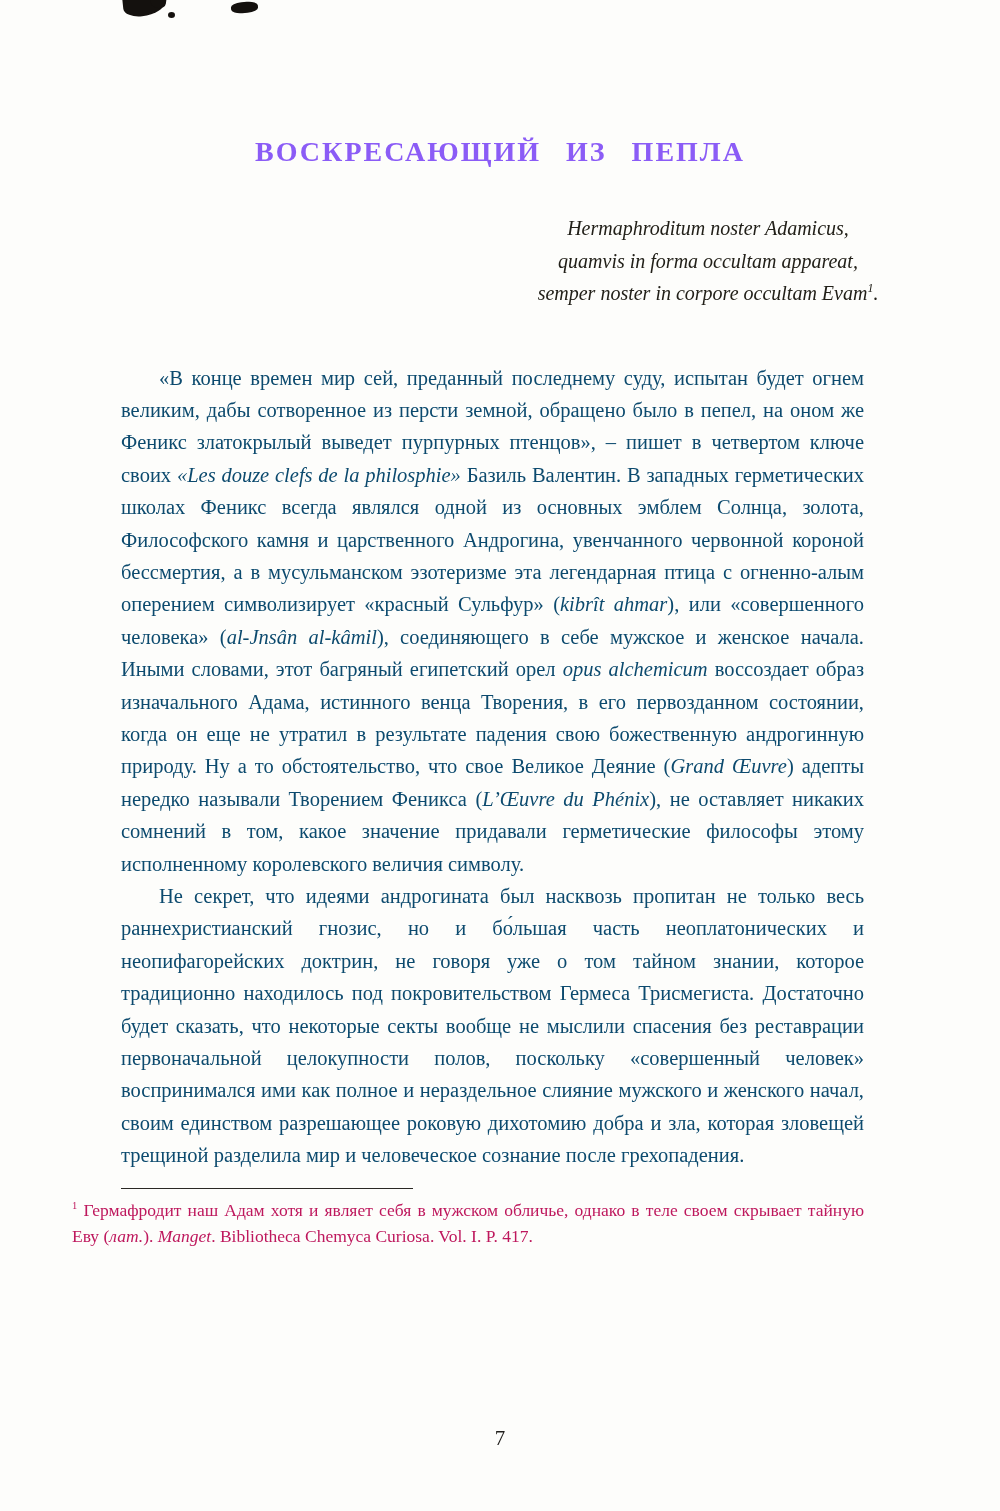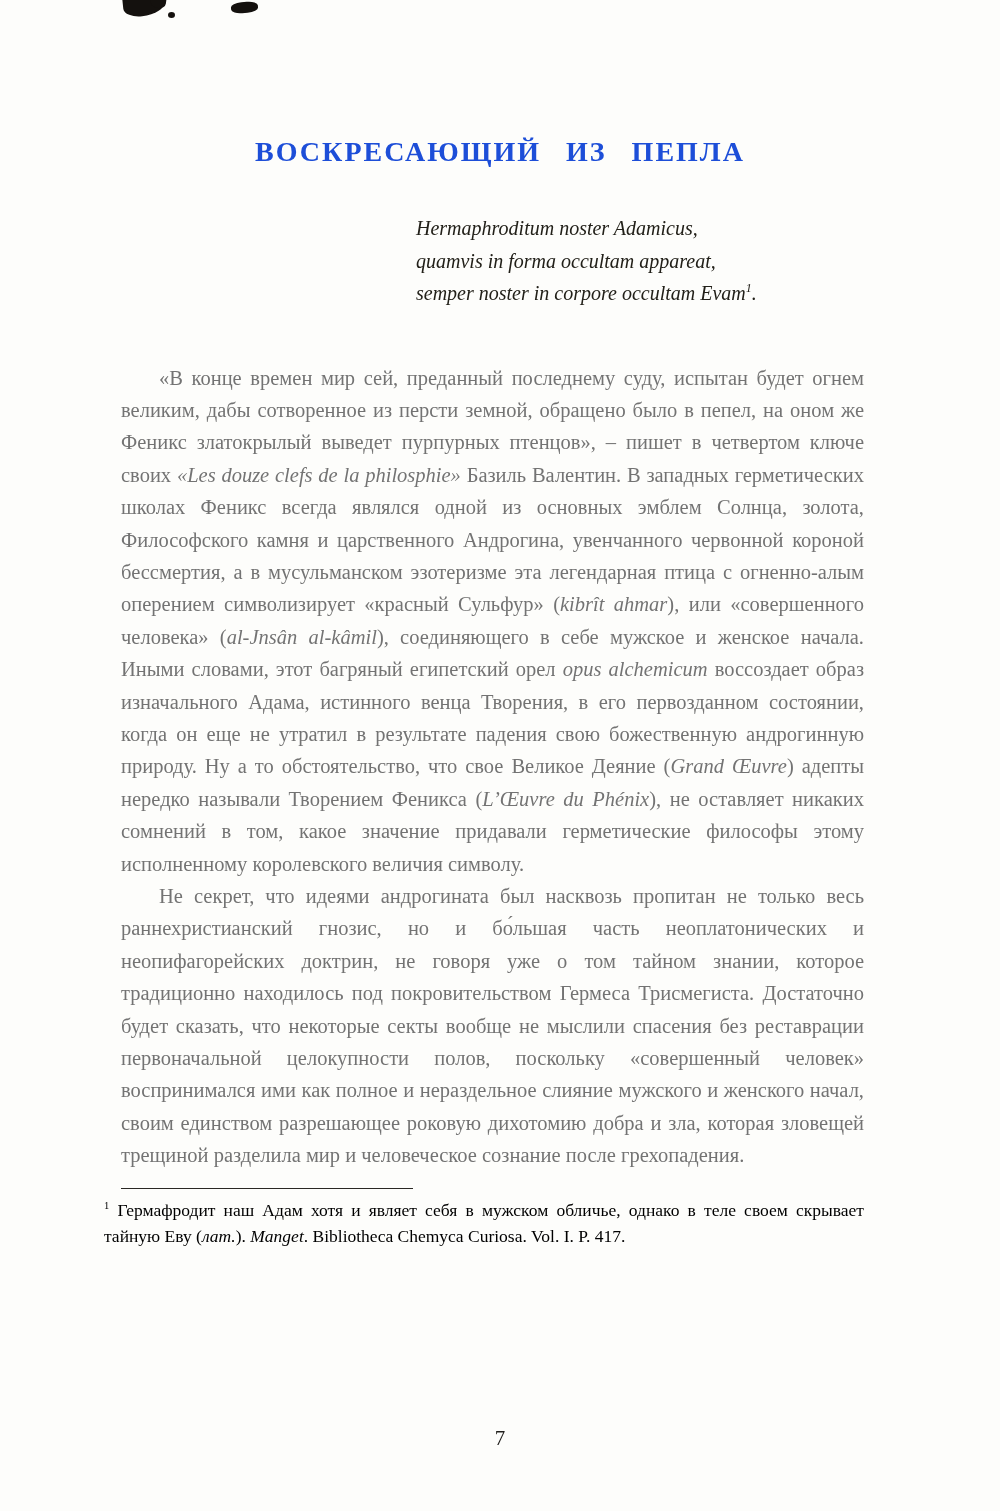--- a/index.html
+++ b/index.html
@@ -27,54 +27,55 @@
   .artifact.a4 { left: 168px; top: 12px; width: 7px; height: 6px; border-radius: 50%; }
 
   .title {
     margin: 0 auto;
     padding-top: 136px;
     text-align: center;
     font-size: 28px;
     font-weight: bold;
     letter-spacing: 2px;
     word-spacing: 16px;
-    color: #1d4ed8;
+    color: #8b5cf6;
   }
   .epigraph {
     margin-top: 44px;
     margin-left: 416px;
     font-style: italic;
     font-size: 20px;
     line-height: 32.5px;
     color: #222019;
+    text-align: center;
   }
   .body-text {
     margin: 52px 136px 0 121px;
     font-size: 20.5px;
     line-height: 32.4px;
     text-align: justify;
-    color: #737373;
+    color: #0c4a6e;
     font-family: Liberation Serif, serif;
   }
   .body-text p { text-indent: 38px; }
   .it { font-style: italic; }
   sup { font-size: 60%; line-height: 0; vertical-align: super; }
 
   .footnote-rule {
     margin: 16px 0 8px 121px;
     width: 292px;
     height: 0;
     border-top: 1.6px solid #2a2824;
   }
   .footnote {
-    margin: 0 136px 0 104px;
+    margin: 0 136px 0 72px;
     font-size: 17.5px;
     line-height: 26.8px;
     text-align: justify;
-    color: #000000;
+    color: #be185d;
   }
   .page-number {
     position: absolute;
     top: 1426px;
     left: 0;
     right: 0;
     text-align: center;
     font-size: 21px;
     color: #201e1b;
   }

